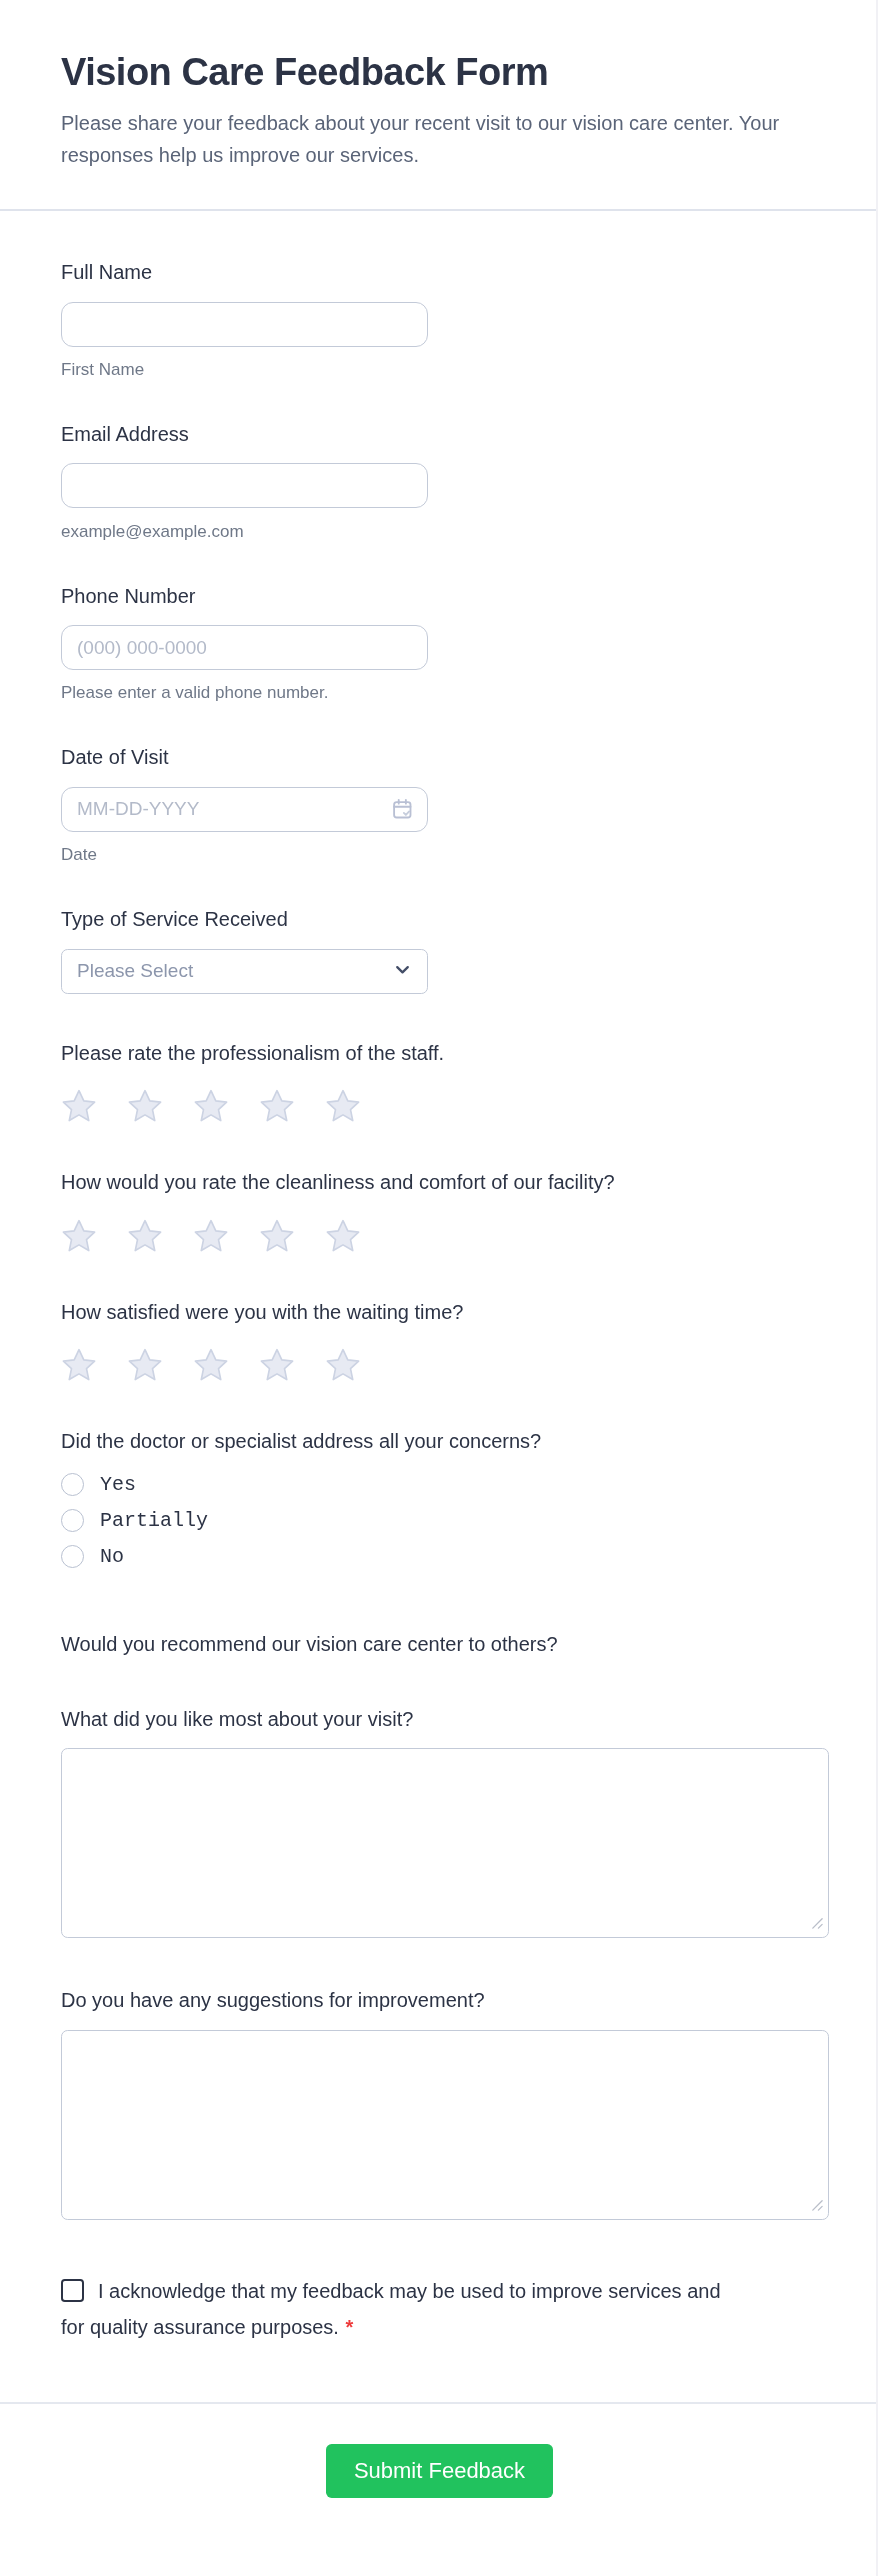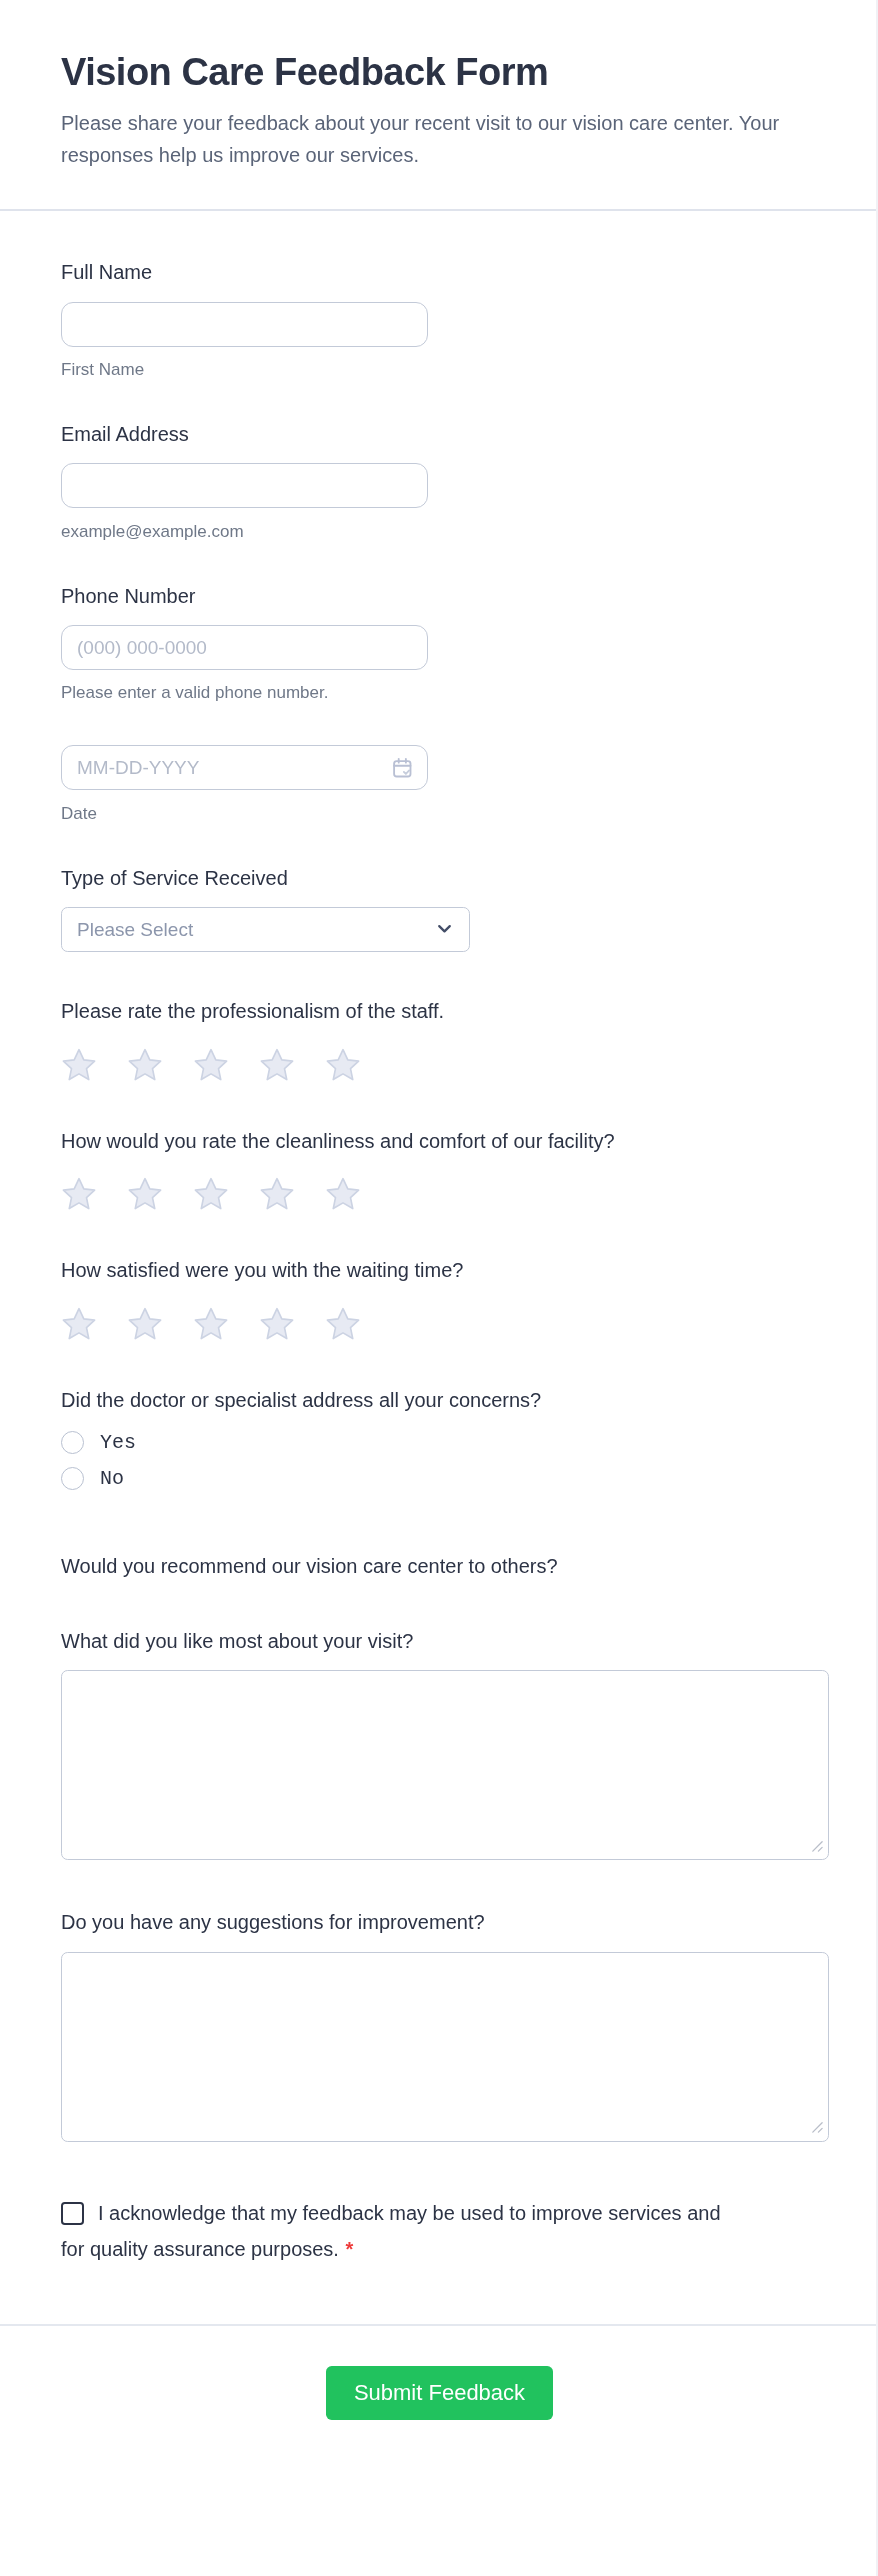--- a/index.html
+++ b/index.html
@@ -32,21 +32,21 @@
 
   .name-row { display:flex; gap:30px;flex-direction:column; }
   .name-col-first { width:367px; }
   .name-col-last { flex:1; }
   .name-col-last .text-input { width:100%; }
 
   .input-wrap { position:relative; width:367px; }
   .input-icon { position:absolute; right:13.2px; top:10.4px; pointer-events:none; }
 
   .select-box {
-    height:45px; width:409px; border:0.9px solid #c3cad8; border-radius:6.6px;
+    height:45px; width:367px; border:0.9px solid #c3cad8; border-radius:6.6px;
     display:flex; align-items:center; justify-content:space-between;
     padding:0 13.2px 0 15px; background:#fff; cursor:pointer;
   }
   .select-placeholder { font-size:19px; color:#8c96ac; }
 
   .stars { display:flex; gap:30px; margin-top:21px; }
   .star { width:36px; height:38px; cursor:pointer; }
 
   .radio-group { display:flex; flex-direction:column; gap:13.2px; margin-top:18px;font-family:Liberation Mono, monospace; }
   .radio-row { display:flex; align-items:center; gap:16px; cursor:pointer; }
@@ -111,20 +111,21 @@
     <div class="sublabel">example@example.com</div>
   </div>
 
   <div class="q">
     <div class="q-label">Phone Number</div>
     <input class="text-input" type="text" placeholder="(000) 000-0000" style="">
     <div class="sublabel">Please enter a valid phone number.</div>
   </div>
 
   <div class="q">
+    <div class="q-label">Date of Visit</div>
     <div class="input-wrap">
       <input class="text-input" type="text" placeholder="MM-DD-YYYY" style="">
       <span class="input-icon">
         <svg width="24.6" height="24.6" viewBox="0 0 24 24" fill="none" stroke="#b9c0d4" stroke-width="1.8" stroke-linecap="round" stroke-linejoin="round">
           <rect x="4" y="5" width="16" height="15" rx="2.5"></rect>
           <line x1="8.5" y1="2.8" x2="8.5" y2="6.5"></line>
           <line x1="15.5" y1="2.8" x2="15.5" y2="6.5"></line>
           <line x1="4" y1="9.5" x2="20" y2="9.5"></line>
           <path d="M13.5 15.5 l2 2 l3.2 -3.4" stroke="#c6cddc"></path>
         </svg>
@@ -210,20 +211,24 @@
 
   <div class="q" style="margin-bottom:64px;">
     <div class="q-label" style="margin-bottom:3.8px;">Did the doctor or specialist address all your concerns?</div>
     <div class="radio-group">
       <div class="radio-row">
         <span class="radio-circle"></span>
         <span class="radio-label">Yes</span>
       </div>
       <div class="radio-row">
         <span class="radio-circle"></span>
+        <span class="radio-label">Partially</span>
+      </div>
+      <div class="radio-row">
+        <span class="radio-circle"></span>
         <span class="radio-label">No</span>
       </div>
     </div>
   </div>
 
   <div class="q" style="margin-bottom:49px;">
     <div class="q-label" style="margin-bottom:3.8px;">Would you recommend our vision care center to others?</div>
   </div>
 
   <div class="q" style="margin-bottom:50px;">

